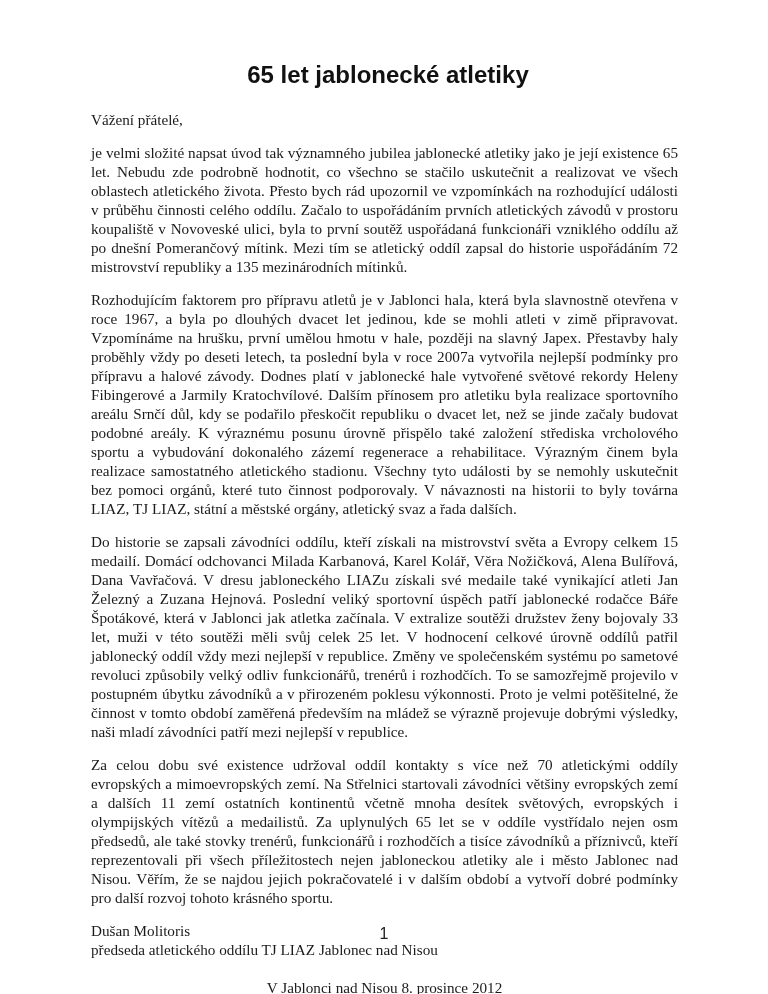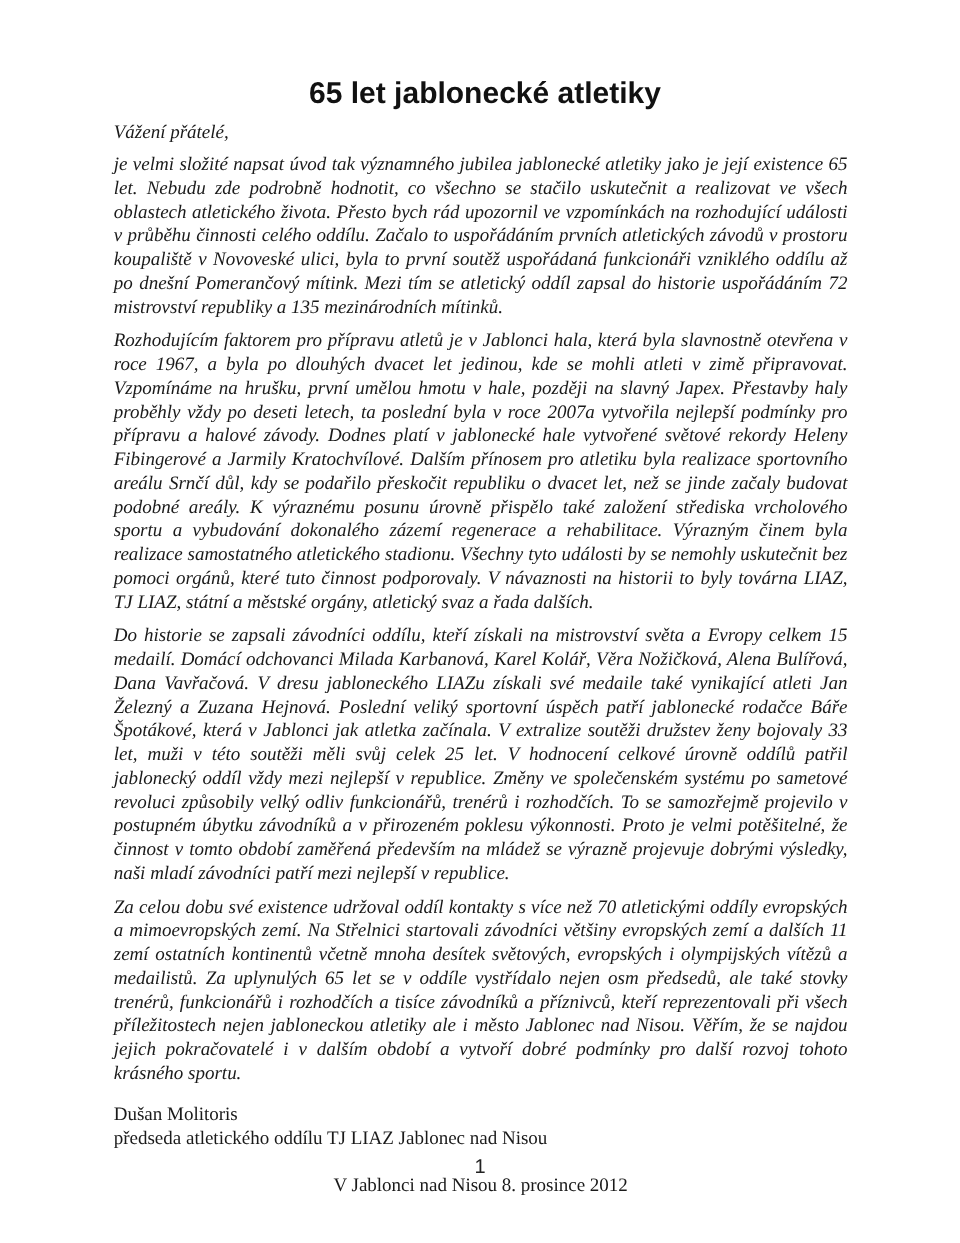--- a/index.html
+++ b/index.html
@@ -7,21 +7,21 @@
   .page { position: absolute; left: 0; top: 0; width: 768px; height: 994px; background: #fff; }
   .title {
     position: absolute; left: 0; top: 57px; width: 768px; text-align: center;
     font-family: "Liberation Sans", sans-serif; font-weight: bold; font-size: 24px;
     color: #111; letter-spacing: 0px; margin: 4px;
   }
   .body {
     position: absolute; left: 91px; top: 96px; width: 587px;
     font-family: "Liberation Serif", serif; font-size: 15.2px; line-height: 19px; color: #1a1a1a;
   }
-  .body p { margin: 0 0 8px 0; text-align: justify; font-style: italic; }
+  .body p { margin: 14px 0 8px 0; text-align: justify; }
   .body p.greeting { margin-bottom: 7px; text-align: left; }
   .sig { margin-top: 14px; }
   .sig div { text-align: left; }
   .date { margin-top: 19px; text-align: center; }
   .pagenum {
     position: absolute; left: 0; top: 925px; width: 768px; text-align: center;
     font-family: "Liberation Sans", sans-serif; font-size: 16px; color: #222;
   }
 </style>
 </head>

